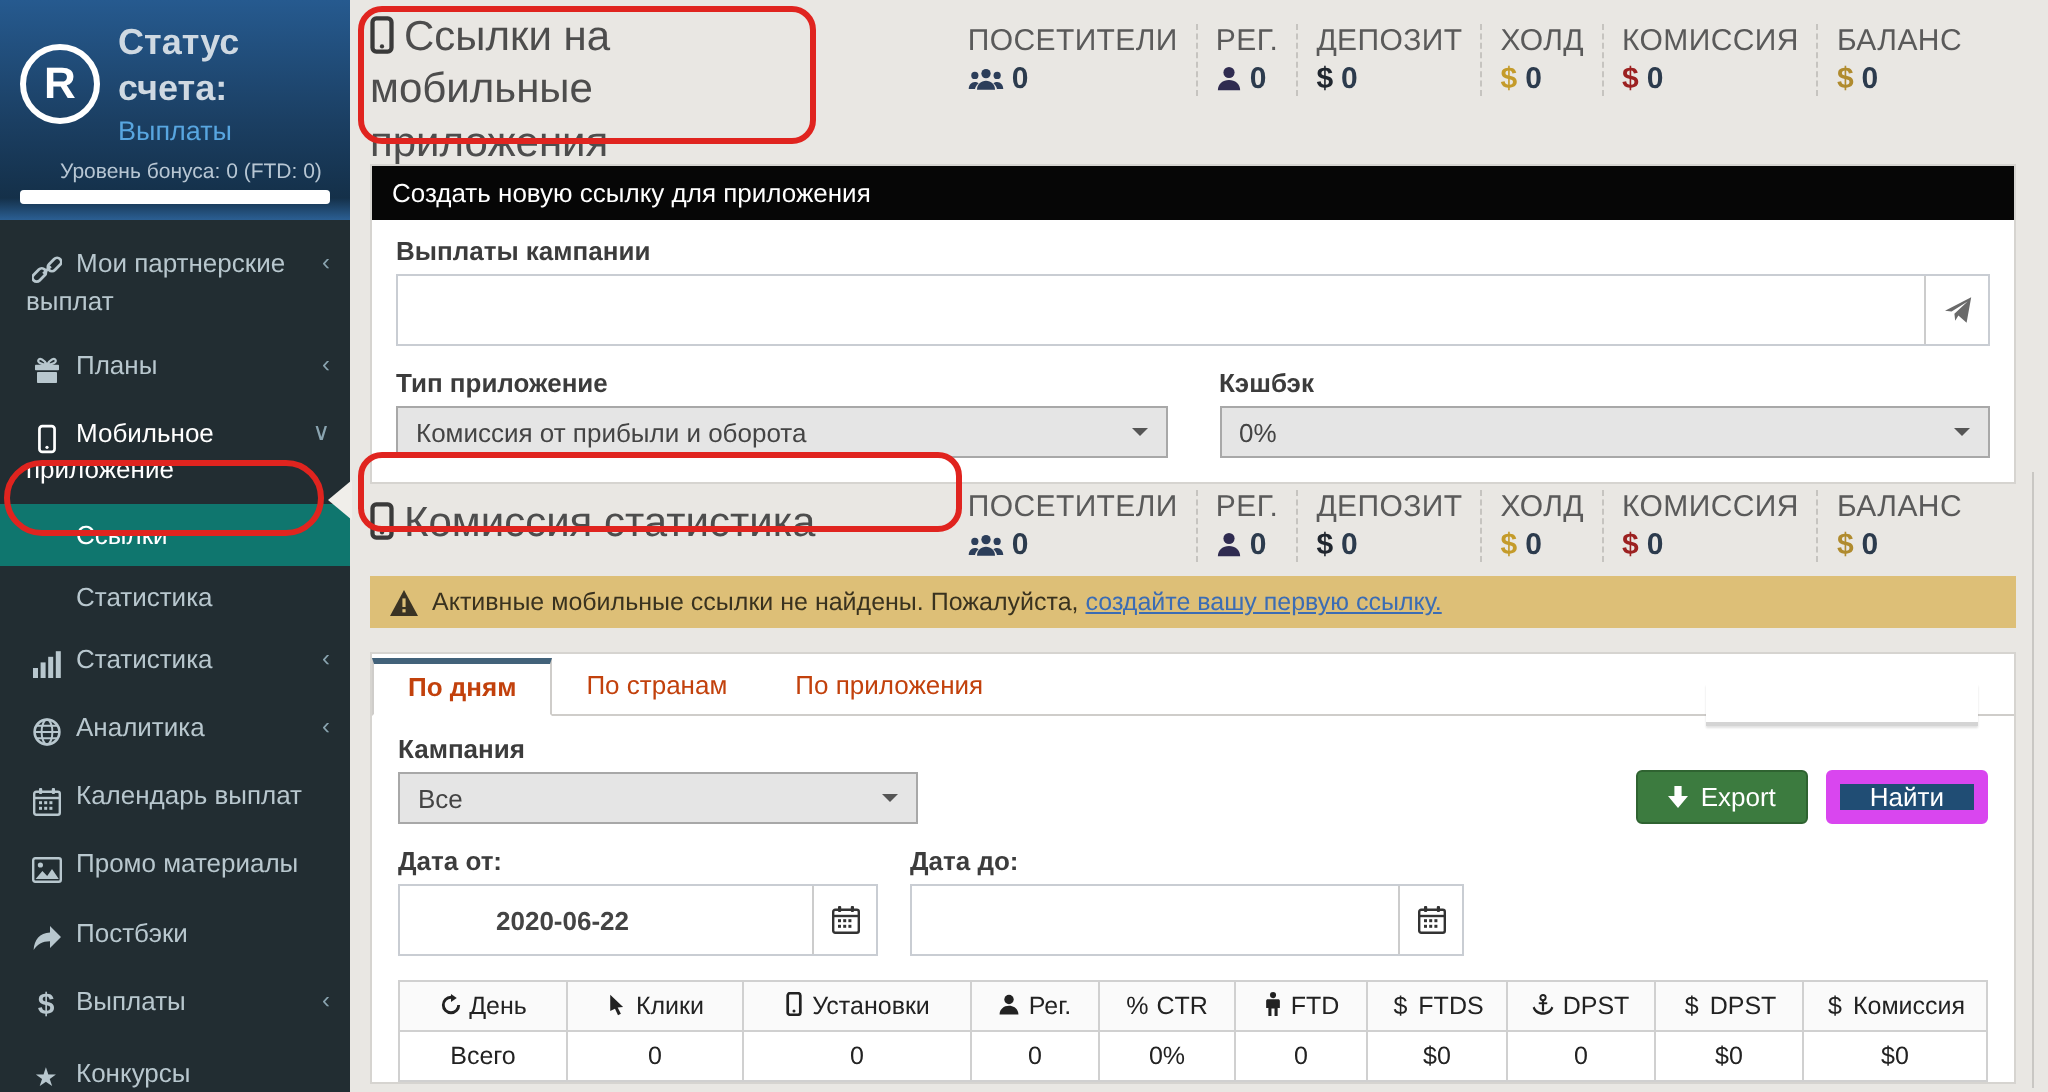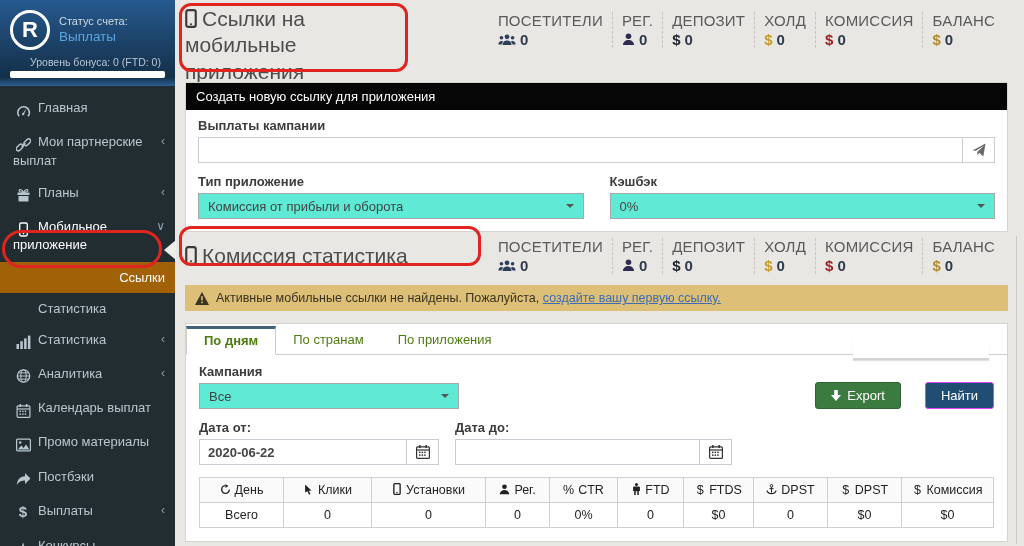--- a/index.html
+++ b/index.html
@@ -6,39 +6,39 @@
   html,body { width:1024px; height:546px; overflow:hidden; }
   body { font-family:"Liberation Sans","DejaVu Sans",sans-serif; font-size:13px; background:#e9e7e3; position:relative; }
   .app { display:flex; width:1024px; height:546px; }
 
   
   .sidebar { width:175px; min-width:175px; background:#222d32; color:#b8c7ce; height:546px; overflow:hidden; }
   .sb-head { background:linear-gradient(180deg,#265a8f 0%,#1b3f63 55%,#143049 90%,#2b5f93 100%); padding:8px 8px 6px; }
   .sb-head-top { display:flex; align-items:center; gap:9px; padding:2px 2px 6px; }
   .logo-circle { width:40px; height:40px; min-width:40px; border:3px solid #fff; border-radius:50%; display:flex; align-items:center; justify-content:center; font-weight:bold; font-size:22px; color:#fff; }
   .acct { line-height:1.3; }
-  .acct-label { color:#cfd9e2; font-size:11px; }
+  .acct-label { color:#cfd9e2; font-size:18px;font-weight:bold; }
   .acct-value { color:#58a6e0; font-size:13.5px; }
   .bonus-label { font-size:10.5px; color:#b7c6d3; padding-left:22px; }
   .progress-track { margin:3px 2px 2px; height:7px; background:rgba(255,255,255,.25); border-radius:2px; }
   .progress-fill { height:7px; width:100%; background:#fff; border-radius:2px; }
 
   .menu { padding-top:6px; }
   .mi { position:relative; display:block; padding:8px 22px 8px 13px; font-size:13px; color:#b8c7ce; line-height:1.25; cursor:pointer; }
   .mi .mic { display:inline-block; width:20px; text-align:center; margin-right:5px; vertical-align:-2px; }
   .mi svg { width:15px; height:14px; fill:currentColor; vertical-align:middle; }
   .chev { position:absolute; right:10px; top:8px; font-size:12px; color:#8aa4b0; }
   .mi.active-parent { color:#fff; }
   .submenu .smi { display:block; padding:8px 10px 8px 38px; font-size:13px; color:#b8c7ce; cursor:pointer; }
-  .submenu .smi.active { background:#a16207; color:#fff;text-align:right; }
+  .submenu .smi.active { background:#0f766e; color:#fff; }
   .dollar-ic { font-weight:bold; font-size:15px; }
 
   
   .main { flex:1; display:flex; flex-direction:column; background:#e9e7e3; }
-  .content-header { display:flex; justify-content:space-between; padding:6px 20px 0 10px; }
+  .content-header { display:flex; justify-content:space-between; padding:6px 34px 0 10px; }
   .ch1 { height:82px; }
   .ch2 { height:48px; align-items:center; padding-top:0; }
   .page-title { font-size:21px; font-weight:normal; color:#4d4d4d; line-height:1.25; max-width:232px; }
   .ch2 .page-title { max-width:none; }
   .title-phone { display:inline-block; margin-right:5px; }
   .title-phone svg { width:12px; height:19px; stroke:#3a3a3a; fill:#3a3a3a; vertical-align:-2px; }
 
   .stats-row { display:flex; align-items:flex-start; margin-top:6px; }
   .ch2 .stats-row { margin-top:0; }
   .stat { padding:0 9px; border-left:1px dashed #c6c4c0; }
@@ -51,46 +51,46 @@
   .cur { font-weight:bold; }
   .cur-dep { color:#20262e; }
   .cur-hold { color:#c49b2a; }
   .cur-com { color:#9c2121; }
   .cur-bal { color:#b08b2e; }
 
   .box { background:#fff; border:1px solid #d6d4d0; margin:0 16px 0 10px; }
   .box-header { background:#060606; color:#fff; padding:6px 10px; font-size:13px; }
   .box-body { padding:8px 12px 12px; }
   label.fl { display:block; font-size:13px; font-weight:bold; color:#3c3c3c; margin-bottom:4px; }
-  .input-group { display:flex; height:26px; border:1px solid #c9cdd3; background:#fff; }
+  .input-group { display:flex; height:36px; border:1px solid #c9cdd3; background:#fff;padding-left:40px; }
   .input-group input { flex:1; border:none; outline:none; padding:0 8px; font-size:13px; font-family:inherit; color:#444; min-width:0; }
   .addon { width:32px; display:flex; align-items:center; justify-content:center; border-left:1px solid #ccc; color:#777; background:#fff; }
   .addon svg { width:14px; height:14px; fill:#6a6a6a; }
   .two-col { display:flex; gap:26px; margin-top:11px; }
   .col { flex:1; }
-  .sel { height:26px; border:1px solid #a8a8a8; background:#5eead4; display:flex; align-items:center; justify-content:space-between; padding:0 9px; font-size:13px; color:#444; cursor:pointer; }
+  .sel { height:26px; border:1px solid #a8a8a8; background:#e5e5e5; display:flex; align-items:center; justify-content:space-between; padding:0 9px; font-size:13px; color:#444; cursor:pointer; }
   .caret { width:0; height:0; border-left:4px solid transparent; border-right:4px solid transparent; border-top:4px solid #555; }
 
   .alert { margin:5px 16px 12px 10px; background:#ddbf77; padding:6px 10px; font-size:12.5px; color:#39321f; display:flex; align-items:center; gap:7px; }
   .alert svg { width:14px; height:13px; min-width:14px; }
   .alert a { color:#3b6cb4; text-decoration:underline; cursor:pointer; }
 
   .stats-box { flex:1; margin-bottom:4px; position:relative; display:flex; flex-direction:column; }
   .tabs { display:flex; border-bottom:1px solid #cfcdca; padding-top:2px; }
-  .tab { padding:6px 17px; font-size:13px; color:#4d7c0f; cursor:pointer; }
+  .tab { padding:6px 17px; font-size:13px; color:#c2410c; cursor:pointer; }
   .tab.active { font-weight:bold; background:#fff; border:1px solid #cfcdca; border-bottom:1px solid #fff; border-top:3px solid #42627a; margin-bottom:-1px; padding-top:4px; }
   .scroll-artifact { position:absolute; top:15px; right:18px; width:136px; height:21px; background:#fff; border-bottom:2px solid #d4d4d4; box-shadow:0 1px 1px rgba(0,0,0,.12); z-index:2; }
   .tab-content { padding:9px 13px 0; position:relative; flex:1; }
   .row1 { display:flex; justify-content:space-between; align-items:flex-end; }
   .w258 { width:260px; }
-  .btns { display:flex; gap:24px; }
+  .btns { display:flex; gap:9px; }
   .btn { height:27px; padding:0 15px; font-size:13px; font-family:inherit; color:#fff; border-radius:3px; cursor:pointer; display:flex; align-items:center; gap:6px; }
   .btn svg { width:10px; height:11px; fill:#fff; }
   .btn-export { background:#3c7b3f; border:1px solid #2f6331; }
-  .btn-find { background:#204d74; border:1px solid #d946ef;align-items:center; }
+  .btn-find { background:#204d74; border:7px solid #d946ef;align-items:center; }
   .row2 { display:flex; margin-top:11px; }
   .date-col { width:256px; }
   .dg1 { width:240px; }
   .dg2 { width:277px; }
   .date-input { font-weight:bold; }
 
   table.stat-table { margin-top:12px; width:100%; border-collapse:collapse; font-size:12.5px; table-layout:fixed; }
   .stat-table th, .stat-table td { border:1px solid #d0d0d0; padding:5px 7px; text-align:center; font-weight:normal; color:#222; overflow:hidden; white-space:nowrap; }
   .stat-table th { background:#fafafa; }
   .th-ic { display:inline-block; margin-right:4px; min-width:10px; }
@@ -120,26 +120,20 @@
           <div class="acct-value">Выплаты</div>
         </div>
       </div>
       <div class="bonus-label">Уровень бонуса: 0 (FTD: 0)</div>
       <div class="progress-track">
           <div class="progress-fill"></div>
         </div>
     </div>
 
     <nav class="menu">
-      <div class="mi">
-        <span class="mic"><svg viewBox="0 0 15 13">
-              <path d="M7.5 1.5A6.5 6.5 0 0 0 1 8c0 1.6.6 3.1 1.5 4.2l1.2-1A5 5 0 1 1 12.6 8c0 1.2-.4 2.3-1.2 3.2l1.2 1A6.5 6.5 0 0 0 7.5 1.5z"></path>
-              <path d="M7 8.4l3.5-4.5-2.3 5.3a1.2 1.2 0 1 1-1.2-.8z"></path>
-            </svg></span><span>Главная</span>
-      </div>
       <div class="mi">
         <span class="mic"><svg viewBox="0 0 15 15">
               <g fill="none" stroke="currentColor" stroke-width="1.5">
                 <rect x="-0.8" y="8" width="8.3" height="4.4" rx="2.2" transform="rotate(-45 3.3 10.2)"></rect>
                 <rect x="7.4" y="2.4" width="8.3" height="4.4" rx="2.2" transform="rotate(-45 11.5 4.6)"></rect>
                 <path d="M5.5 9.5l4-4"></path>
               </g>
             </svg></span><span>Мои партнерские выплат</span><span class="chev">‹</span>
       </div>
       <div class="mi">

